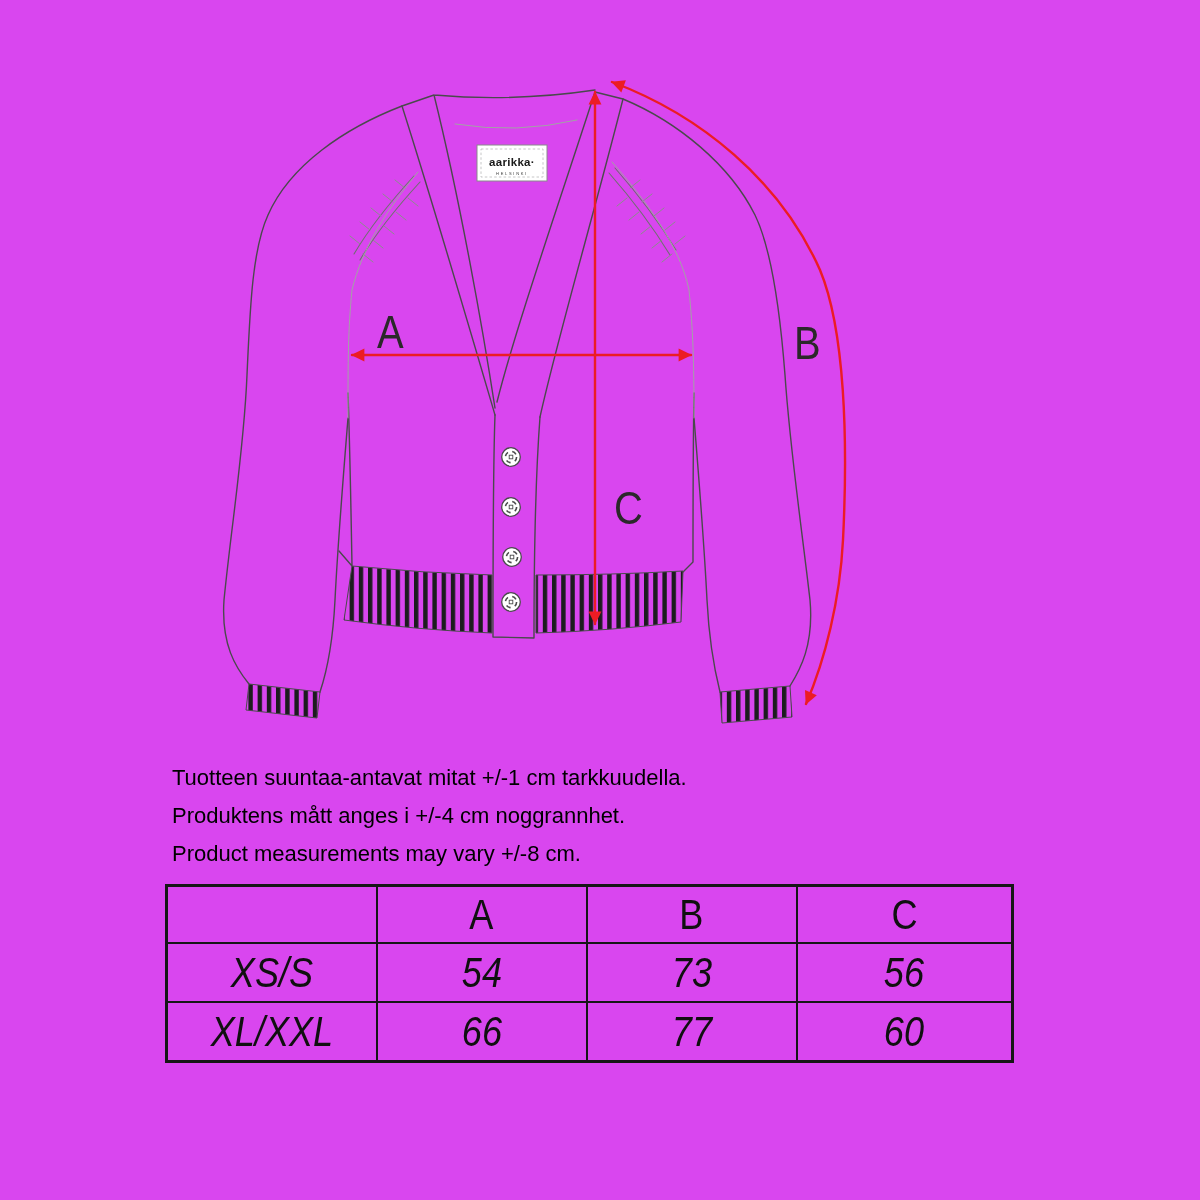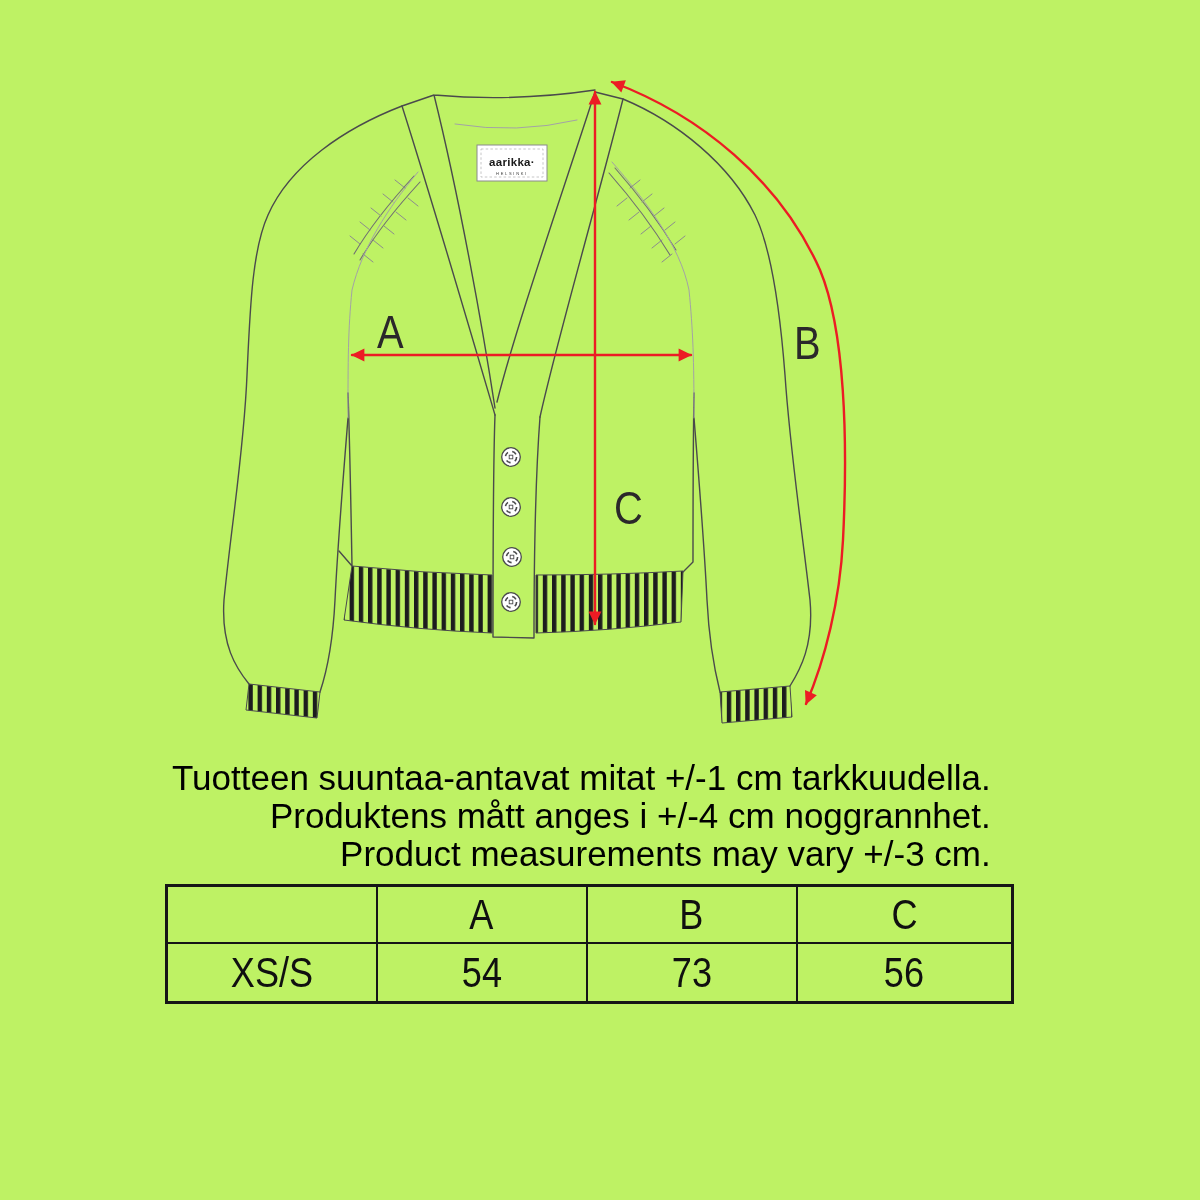--- a/index.html
+++ b/index.html
@@ -1,16 +1,16 @@
 <!DOCTYPE html>
 <html><head>
 <meta charset="utf-8">
 <style>
   html,body{margin:0;padding:0;background:#fff;}
-  .canvas{position:relative;width:1200px;height:1200px;background:#bef264;
+  .canvas{position:relative;width:1200px;height:1200px;background:#d946ef;
           font-family:"Liberation Sans",sans-serif;overflow:hidden;}
   .diagram{position:absolute;left:0;top:0;width:1200px;height:760px;}
 
   
   .outline{fill:none;stroke:#4a4a4c;stroke-width:1.4;stroke-linecap:round;stroke-linejoin:round;}
   .seam{fill:none;stroke:#6f6f71;stroke-width:1.1;stroke-linecap:round;}
   .faint{fill:none;stroke:#a3a3a5;stroke-width:1;stroke-linecap:round;}
   .ticks{fill:none;stroke:#8c8c8e;stroke-width:1;stroke-linecap:round;}
   .rib-shape{stroke:#4a4a4c;stroke-width:1;}
   .btn-outer{fill:#fff;stroke:#4a4a4c;stroke-width:1.3;}
@@ -20,29 +20,29 @@
   .measure-letter{font-family:"Liberation Sans",sans-serif;font-size:47px;font-weight:400;}
   .brand-name{font-family:"Liberation Sans",sans-serif;font-size:11.5px;font-weight:bold;
               letter-spacing:.3px;fill:#1a1a1a;text-anchor:middle;}
   .brand-sub{font-family:"Liberation Sans",sans-serif;font-size:4px;letter-spacing:1.7px;
              fill:#3a3a3a;text-anchor:middle;}
   .label-box{fill:#ffffff;stroke:#8a8a8c;stroke-width:1;}
   .label-box-inner{fill:none;stroke:#b7b7b9;stroke-width:0.8;stroke-dasharray:2.5 2.2;}
 
   
   .notes{position:absolute;left:172px;top:764px;color:#000;}
-  .notes p{margin:0 0 10px 0;font-size:35px;line-height:28px;text-align:right;}
+  .notes p{margin:0 0 10px 0;font-size:22px;line-height:28px;}
 
   
   .size-table{position:absolute;left:165px;top:884px;width:846px;border-collapse:collapse;
               table-layout:fixed;border:3px solid #161616;}
   .size-table th,.size-table td{border:2.4px solid #161616;padding:0;text-align:center;
               vertical-align:middle;font-weight:400;color:#101010;font-size:43px;}
   .size-table thead th{height:55px;}
-  .size-table tbody td,.size-table tbody th{height:57px;}
+  .size-table tbody td,.size-table tbody th{height:57px;font-style:italic;}
   .cnd{display:inline-block;transform:scaleX(0.84);transform-origin:50% 50%;white-space:nowrap;}
 </style>
 </head>
 <body>
 
 <div class="canvas">
 
   <svg class="diagram" viewBox="0 0 1200 760" xmlns="http://www.w3.org/2000/svg">
     <defs>
       <pattern id="rib" width="9.2" height="12" patternUnits="userSpaceOnUse">
@@ -133,21 +133,21 @@
     <g fill="#2b282a">
       <text class="measure-letter" transform="translate(377,348) scale(0.85,1)">A</text>
       <text class="measure-letter" transform="translate(794,359) scale(0.85,1)">B</text>
       <text class="measure-letter" transform="translate(614,524) scale(0.85,1)">C</text>
     </g>
   </svg>
 
   <div class="notes">
     <p>Tuotteen suuntaa-antavat mitat +/-1 cm tarkkuudella.</p>
     <p>Produktens mått anges i +/-4 cm noggrannhet.</p>
-    <p>Product measurements may vary +/-3 cm.</p>
+    <p>Product measurements may vary +/-8 cm.</p>
   </div>
 
   <table class="size-table">
     <colgroup>
       <col style="width:210px">
         <col style="width:210px">
         <col style="width:210px">
         <col style="width:216px">
     </colgroup>
     <thead>
@@ -158,15 +158,21 @@
         <th><span class="cnd">C</span></th>
       </tr>
     </thead>
     <tbody>
       <tr>
         <th><span class="cnd">XS/S</span></th>
         <td><span class="cnd">54</span></td>
         <td><span class="cnd">73</span></td>
         <td><span class="cnd">56</span></td>
       </tr>
+      <tr>
+        <th><span class="cnd">XL/XXL</span></th>
+        <td><span class="cnd">66</span></td>
+        <td><span class="cnd">77</span></td>
+        <td><span class="cnd">60</span></td>
+      </tr>
     </tbody>
   </table>
 </div>
 
 </body></html>

